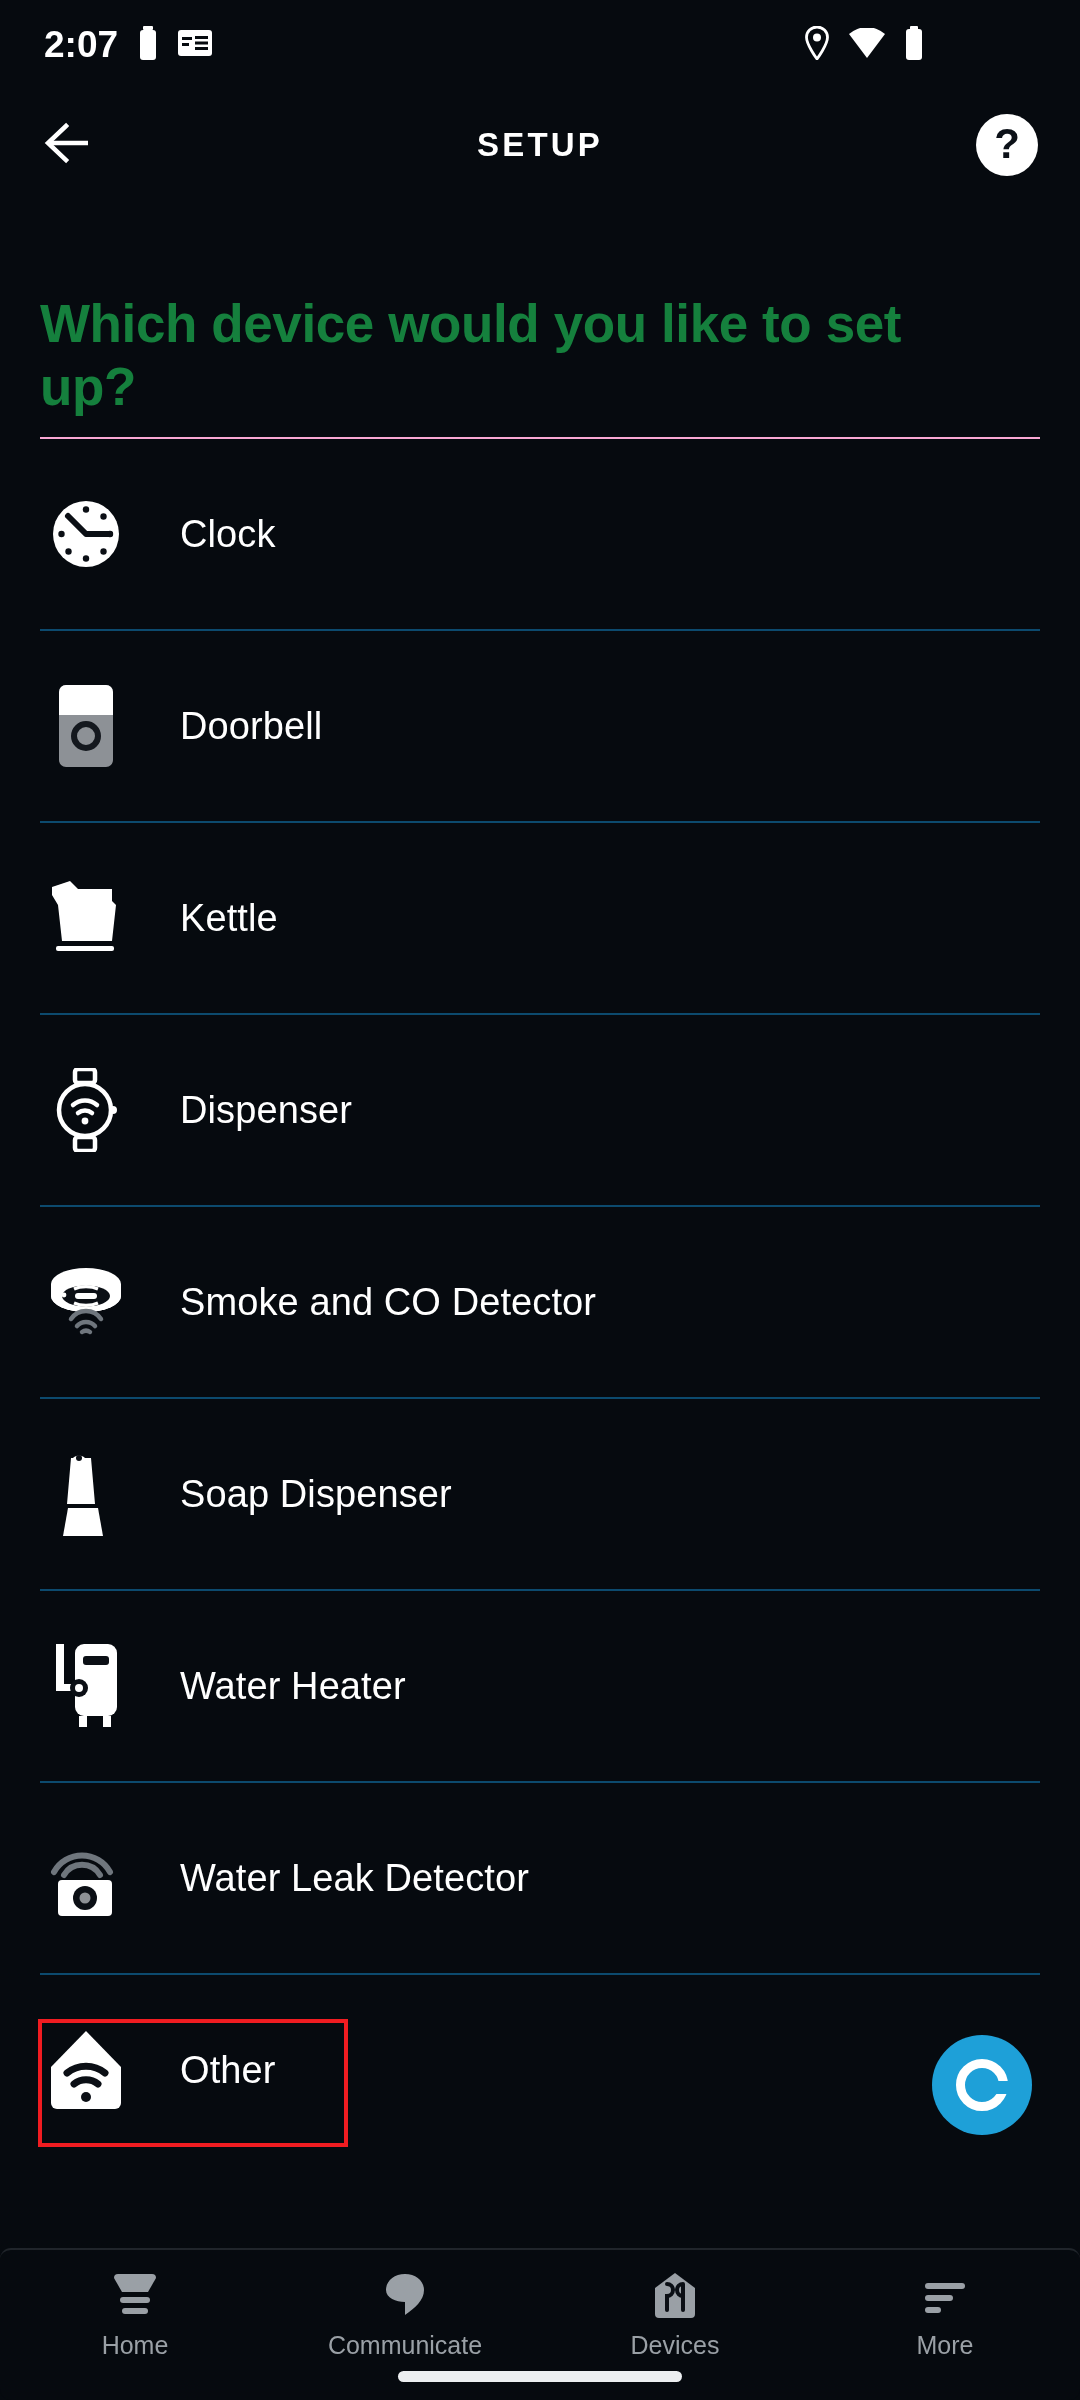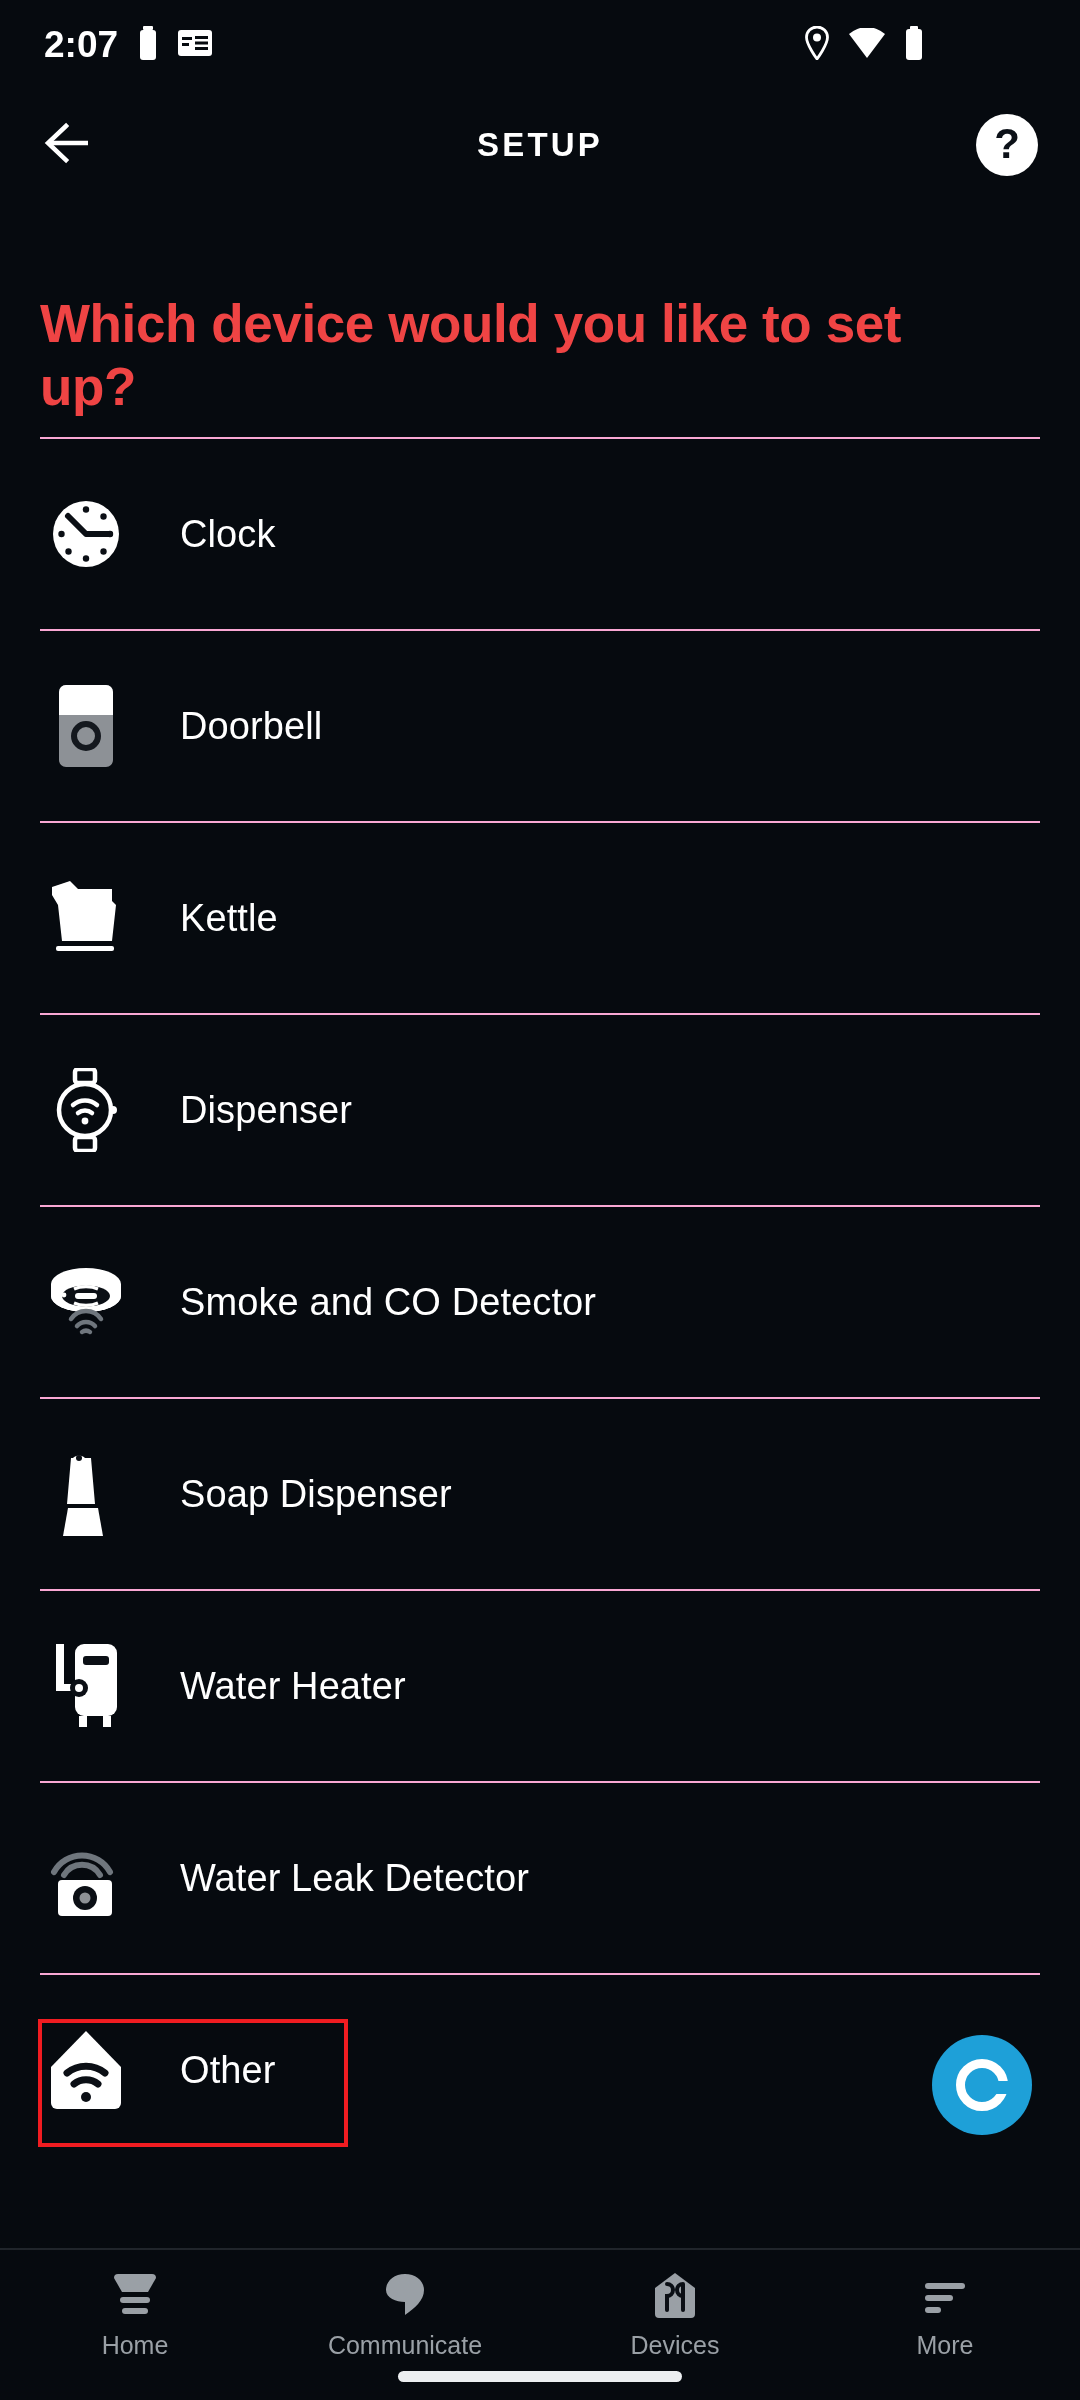--- a/index.html
+++ b/index.html
@@ -46,32 +46,32 @@
   }
   .help-btn span {
     color: #0c1118; font-size: 42px; font-weight: 700; line-height: 1;
     margin-top: -3px;
   }
 
   
   .page-heading {
     position: absolute; top: 292px; left: 40px; width: 920px;
     font-size: 53px; font-weight: 700; line-height: 1.19;
-    color: #ef4444; letter-spacing: -0.4px;
+    color: #15803d; letter-spacing: -0.4px;
     font-family: "Liberation Sans Narrow", "Liberation Sans", sans-serif;
   }
 
   
   .device-list {
     position: absolute; top: 437px; left: 0; width: 1080px;
   }
   .list-row {
     position: relative; height: 192px; margin: 0 40px;
     display: flex; align-items: center;
-    border-top: 2px solid #f9a8d4;
+    border-top: 2px solid #0c4a6e;
     cursor: pointer;
   }
   .list-row:first-child { border-top: 2px solid #f9a8d4; }
   .row-icon {
     width: 92px; height: 100px; display: flex; align-items: center;
     justify-content: center; flex: 0 0 92px; margin-left: 0px;
   }
   .row-label {
     margin-left: 48px; font-size: 38px; color: #ffffff; font-weight: 400;
     letter-spacing: 0.1px;
@@ -98,20 +98,21 @@
     content: ""; position: absolute; width: 13px; height: 13px;
     background: #1ea0d8; right: -9px; top: 13px; transform: rotate(0deg);
   }
 
   
   .bottom-nav {
     position: absolute; bottom: 0; left: 0; width: 1080px; height: 152px;
     display: flex; align-items: flex-start; justify-content: space-around;
     border-top: 2px solid #20252b; background: #060a0f;
     padding-top: 18px;
+    border-radius: 11px;
   }
   .nav-item {
     width: 216px; display: flex; flex-direction: column; align-items: center;
     cursor: pointer;
   }
   .nav-icon { height: 56px; display: flex; align-items: center; justify-content: center; }
   .nav-label {
     margin-top: 7px; font-size: 25px; color: #9aa0a6; font-weight: 400;
   }
   .home-indicator {

